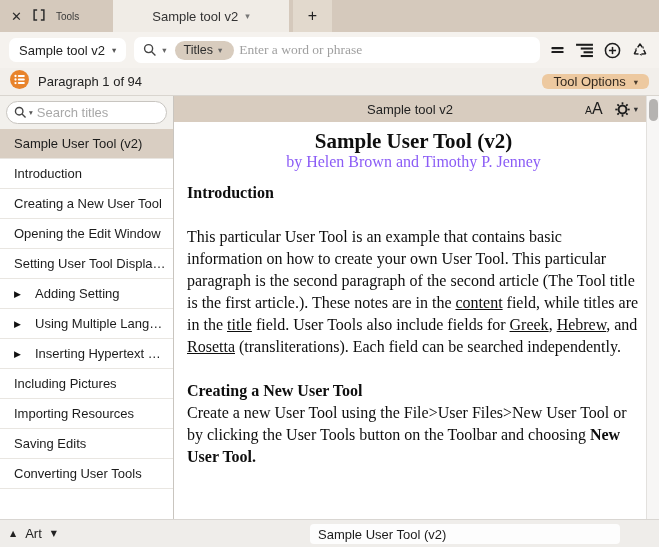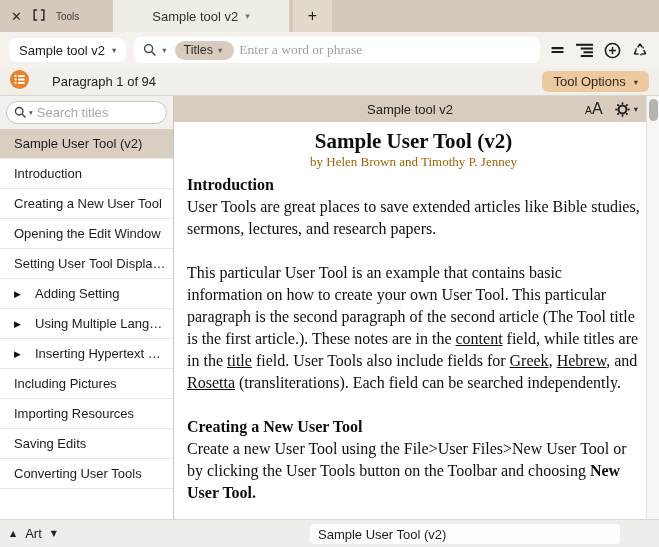--- a/index.html
+++ b/index.html
@@ -28,24 +28,24 @@
   .tool-select .chev,.pill .chev{font-size:8.5px;color:#555}
   .search-field{flex:1;height:26px;background:#fff;border-radius:7px;display:flex;align-items:center;padding:0 9px;gap:5px;min-width:0}
   .search-field .chev{font-size:8.5px;color:#666;margin-right:3px}
   .pill{background:var(--pill);border-radius:10px;height:19px;display:flex;align-items:center;gap:5px;padding:0 9px;font-size:12.5px;color:#2e2e2e;flex:none}
   .search-input{border:none;outline:none;flex:1;font-size:13.5px;font-family:Liberation Serif, serif;color:#333;min-width:0;background:transparent}
   .search-input::placeholder{color:#a0a0a0}
   .row-icons{display:flex;align-items:center;gap:11px;padding:0 2px;flex:none}
   .row-icons svg{display:block}
 
   
-  .statusrow{height:28px;background:var(--status-bg);border-bottom:1px solid #d9d5cf;display:flex;align-items:center;padding:0 10px;gap:23px;flex:none}
+  .statusrow{height:28px;background:var(--status-bg);border-bottom:1px solid #d9d5cf;display:flex;align-items:center;padding:0 10px;gap:9px;flex:none}
   .para-label{font-size:13px;color:#222}
   .spacer{flex:1}
-  .tool-options{background:var(--tool-options);border-radius:6px;height:21px;padding:0 11px;display:flex;align-items:center;gap:8px;font-size:13px;color:#33291f}
+  .tool-options{background:var(--tool-options);border-radius:6px;height:15px;padding:0 11px;display:flex;align-items:center;gap:8px;font-size:13px;color:#33291f}
   .tool-options .chev{font-size:8.5px;color:#4a3c2c}
 
   
   .main{flex:1;display:flex;min-height:0;position:relative}
   .sidebar{width:174px;flex:none;border-right:1px solid #c9c5bf;display:flex;flex-direction:column;background:#fff}
   .sidebar-search{background:#f2f0ec;padding:5px 6px 5px;flex:none}
   .sidebar-input-wrap{height:23px;border:1px solid #c8c5c0;border-radius:12px;background:#fff;display:flex;align-items:center;padding:0 7px;gap:4px}
   .sidebar-input-wrap .chev{font-size:7.5px;color:#555;margin-left:-2px}
   .sidebar-input{border:none;outline:none;flex:1;font-size:13px;font-family:"Liberation Sans",sans-serif;color:#333;min-width:0;background:transparent}
   .sidebar-input::placeholder{color:#a8a8a8}
@@ -60,21 +60,21 @@
   .pane-title{position:absolute;left:0;right:0;text-align:center;font-size:13px;color:#222}
   .header-icons{margin-left:auto;display:flex;align-items:center;gap:12px;position:relative;z-index:1}
   .aa{display:flex;align-items:baseline;cursor:default}
   .aa .a1{font-size:10.5px;font-weight:500}
   .aa .a2{font-size:16px;font-weight:500}
   .gear-wrap{display:flex;align-items:center;gap:4px}
   .gear-wrap .chev{font-size:8.5px;color:#333}
 
   .article{position:absolute;top:26px;left:0;right:13px;bottom:0;overflow:hidden;padding:6px 6px 0 13px;font-family:"Liberation Serif",serif;font-size:16px;line-height:22px;color:#0e0e0e}
   .a-title{text-align:center;font-size:21px;font-weight:bold;line-height:26px}
-  .a-byline{text-align:center;font-size:13px;line-height:16px;margin-bottom:4px;color:#a16207}
+  .a-byline{text-align:center;font-size:16px;line-height:16px;margin-bottom:12px;color:#8b5cf6}
   .a-heading{font-weight:bold}
   .a-spacer{height:22px}
   .a-para{margin:0}
 
   .scroll-track{position:absolute;top:0;right:0;bottom:0;width:13px;background:#f7f6f5;border-left:1px solid #e3e1de}
   .scroll-thumb{position:absolute;top:3px;left:2px;width:9px;height:22px;border-radius:5px;background:#b5b3b1}
 
   
   .bottombar{height:28px;background:var(--bottom-bar);border-top:1px solid #d9d6d2;display:flex;align-items:center;padding:0 10px;flex:none;position:relative}
   .art-group{display:flex;align-items:center;gap:9px;font-size:13px;color:#222}
@@ -259,21 +259,20 @@
             <span class="chev glyph">▾</span>
           </span>
         </span>
       </div>
 
       <div class="article">
         <div class="a-title">Sample User Tool (v2)</div>
         <div class="a-byline">by Helen Brown and Timothy P. Jenney</div>
         <div id="article-body">
             <div class="a-heading">Introduction</div>
-            <p class="a-para"><span>User Tools are great places to save extended articles like Bible studies, sermons, lectures, and research papers.</span></p>
             <div class="a-spacer"></div>
             <p class="a-para"><span>This particular User Tool is an example that contains basic information on how to create your own User Tool. This particular paragraph is the second paragraph of the second article (The Tool title is the first article.). These notes are in the </span><span style="text-decoration: underline;">content</span><span> field, while titles are in the </span><span style="text-decoration: underline;">title</span><span> field. User Tools also include fields for </span><span style="text-decoration: underline;">Greek</span><span>, </span><span style="text-decoration: underline;">Hebrew</span><span>, and </span><span style="text-decoration: underline;">Rosetta</span><span> (transliterations). Each field can be searched independently.</span></p>
             <div class="a-spacer"></div>
             <div class="a-heading">Creating a New User Tool</div>
             <p class="a-para"><span>Create a new User Tool using the </span><span style="font-weight: normal;">File&gt;User Files&gt;New User Tool</span><span> or by clicking the User Tools button on the Toolbar and choosing </span><span style="font-weight: bold;">New User Tool.</span></p>
           </div>
       </div>
 
       <div class="scroll-track">
         <div class="scroll-thumb"></div>

